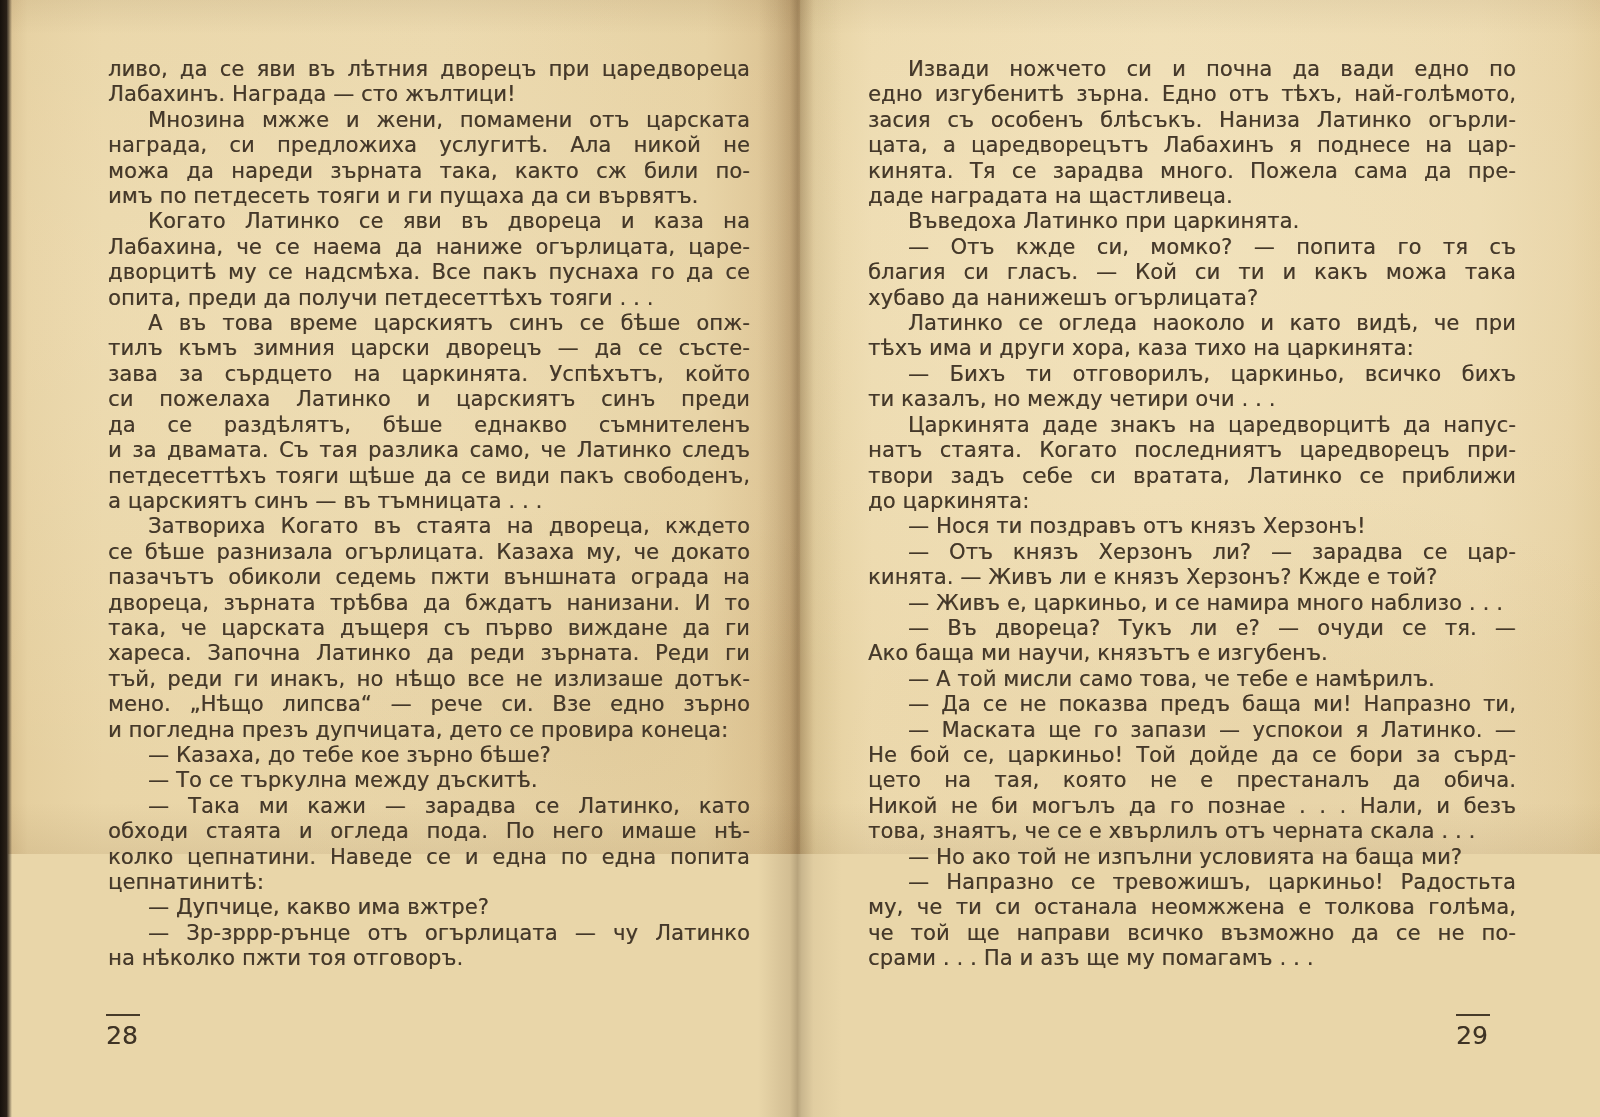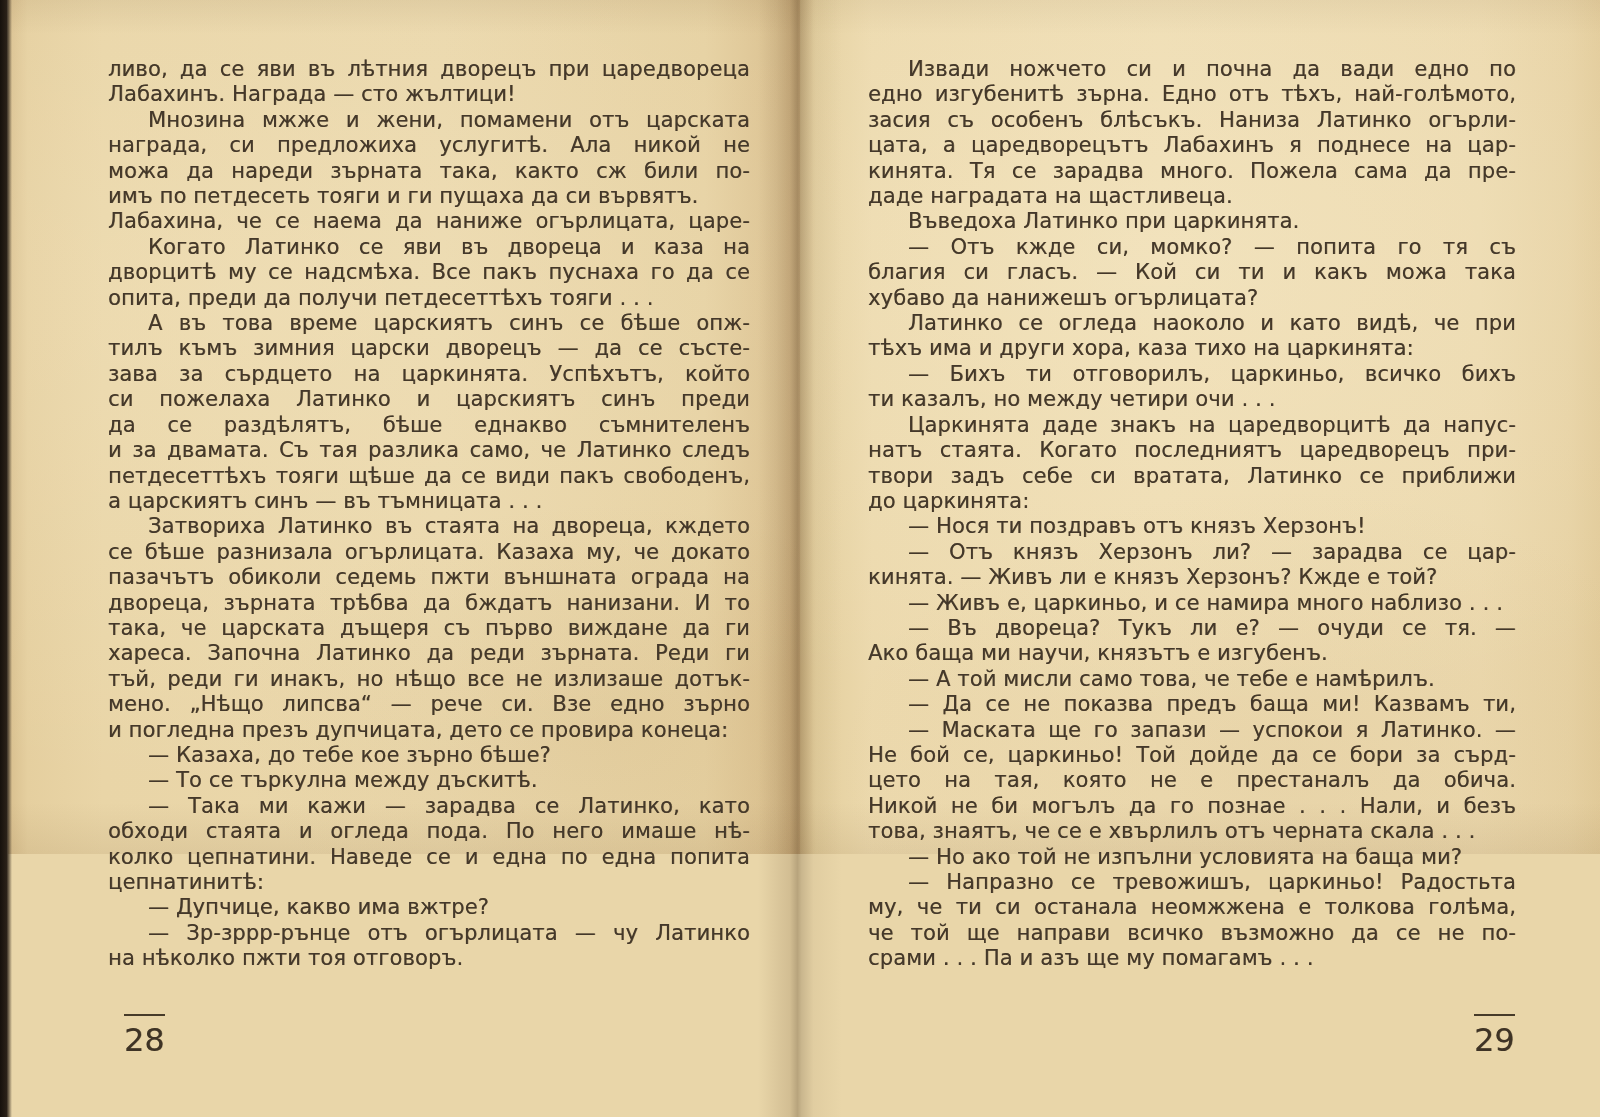--- a/index.html
+++ b/index.html
@@ -49,55 +49,54 @@
     letter-spacing:0.15px;
     text-shadow:0.4px 0.4px 0.6px rgba(62,47,26,0.55);
   }
   .page-left .page-text{left:100px;width:642px;}
   .page-right .page-text{left:68px;width:648px;}
   .line{text-align:justify;text-align-last:justify;}
   .line.end{text-align-last:left;}
   .line.indent{padding-left:40px;}
   .page-number{
     position:absolute;top:1014px;
-    font-size:32px;color:#3e3325;
+    font-size:25px;color:#3e3325;
     text-shadow:0.4px 0.4px 0.6px rgba(62,47,26,0.5);
-    margin-left:18px;
   }
   .page-number .num{
     display:inline-block;border-top:2px solid #473b29;padding-top:5px;min-width:34px;
   }
   .page-left .page-number{left:98px;}
   .page-right .page-number{left:656px;}
 </style>
 </head>
 <body>
 
 <div class="spread">
   <div class="page page-left">
     <div class="page-text" id="left-lines">
         <div class="line">ливо, да се яви въ лѣтния дворецъ при царедвореца</div>
         <div class="line end">Лабахинъ. Награда — сто жълтици!</div>
         <div class="line indent">Мнозина мжже и жени, помамени отъ царската</div>
         <div class="line">награда, си предложиха услугитѣ. Ала никой не</div>
         <div class="line">можа да нареди зърната така, както сж били по-</div>
         <div class="line end">имъ по петдесеть тояги и ги пущаха да си вървятъ.</div>
+        <div class="line indent">Когато Латинко се яви въ двореца и каза на</div>
         <div class="line">Лабахина, че се наема да наниже огърлицата, царе-</div>
-        <div class="line indent">Когато Латинко се яви въ двореца и каза на</div>
         <div class="line">дворцитѣ му се надсмѣха. Все пакъ пуснаха го да се</div>
         <div class="line end">опита, преди да получи петдесеттѣхъ тояги . . .</div>
         <div class="line indent">А въ това време царскиятъ синъ се бѣше опж-</div>
         <div class="line">тилъ къмъ зимния царски дворецъ — да се състе-</div>
         <div class="line">зава за сърдцето на царкинята. Успѣхътъ, който</div>
         <div class="line">си пожелаха Латинко и царскиятъ синъ преди</div>
         <div class="line">да се раздѣлятъ, бѣше еднакво съмнителенъ</div>
         <div class="line">и за двамата. Съ тая разлика само, че Латинко следъ</div>
         <div class="line">петдесеттѣхъ тояги щѣше да се види пакъ свободенъ,</div>
         <div class="line end">а царскиятъ синъ — въ тъмницата . . .</div>
-        <div class="line indent">Затвориха Латинко въ стаята на двореца, кждето</div>
+        <div class="line indent">Затвориха Когато въ стаята на двореца, кждето</div>
         <div class="line">се бѣше разнизала огърлицата. Казаха му, че докато</div>
         <div class="line">пазачътъ обиколи седемь пжти външната ограда на</div>
         <div class="line">двореца, зърната трѣбва да бждатъ нанизани. И то</div>
         <div class="line">така, че царската дъщеря съ първо виждане да ги</div>
         <div class="line">хареса. Започна Латинко да реди зърната. Реди ги</div>
         <div class="line">тъй, реди ги инакъ, но нѣщо все не излизаше дотък-</div>
         <div class="line">мено. „Нѣщо липсва“ — рече си. Взе едно зърно</div>
         <div class="line end">и погледна презъ дупчицата, дето се провира конеца:</div>
         <div class="line indent end">— Казаха, до тебе кое зърно бѣше?</div>
         <div class="line indent end">— То се търкулна между дъскитѣ.</div>
@@ -134,21 +133,21 @@
         <div class="line">натъ стаята. Когато последниятъ царедворецъ при-</div>
         <div class="line">твори задъ себе си вратата, Латинко се приближи</div>
         <div class="line end">до царкинята:</div>
         <div class="line indent end">— Нося ти поздравъ отъ князъ Херзонъ!</div>
         <div class="line indent">— Отъ князъ Херзонъ ли? — зарадва се цар-</div>
         <div class="line end">кинята. — Живъ ли е князъ Херзонъ? Кжде е той?</div>
         <div class="line indent end">— Живъ е, царкиньо, и се намира много наблизо . . .</div>
         <div class="line indent">— Въ двореца? Тукъ ли е? — очуди се тя. —</div>
         <div class="line end">Ако баща ми научи, князътъ е изгубенъ.</div>
         <div class="line indent end">— А той мисли само това, че тебе е намѣрилъ.</div>
-        <div class="line indent">— Да се не показва предъ баща ми! Казвамъ ти,</div>
+        <div class="line indent">— Да се не показва предъ баща ми! Напразно ти,</div>
         <div class="line indent">— Маската ще го запази — успокои я Латинко. —</div>
         <div class="line">Не бой се, царкиньо! Той дойде да се бори за сърд-</div>
         <div class="line">цето на тая, която не е престаналъ да обича.</div>
         <div class="line">Никой не би могълъ да го познае . . . Нали, и безъ</div>
         <div class="line end">това, знаятъ, че се е хвърлилъ отъ черната скала . . .</div>
         <div class="line indent end">— Но ако той не изпълни условията на баща ми?</div>
         <div class="line indent">— Напразно се тревожишъ, царкиньо! Радостьта</div>
         <div class="line">му, че ти си останала неомжжена е толкова голѣма,</div>
         <div class="line">че той ще направи всичко възможно да се не по-</div>
         <div class="line end">срами . . . Па и азъ ще му помагамъ . . .</div>

